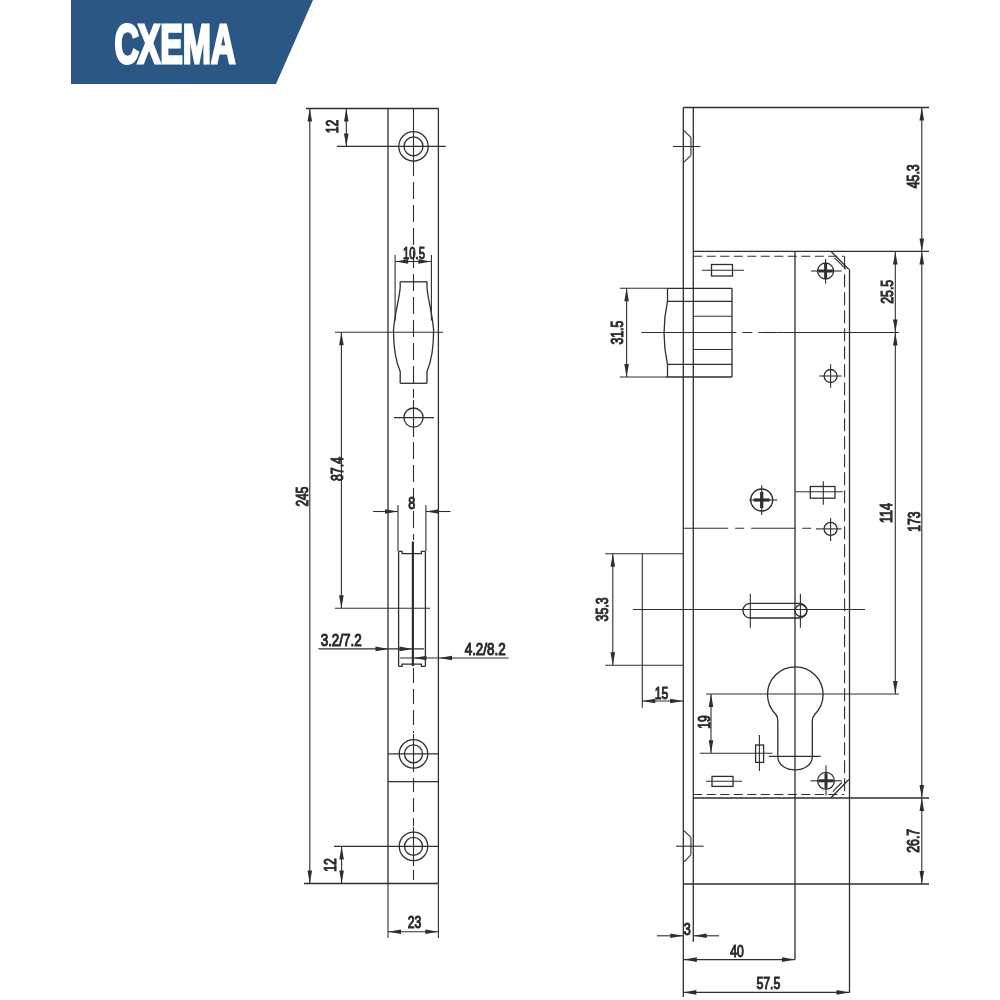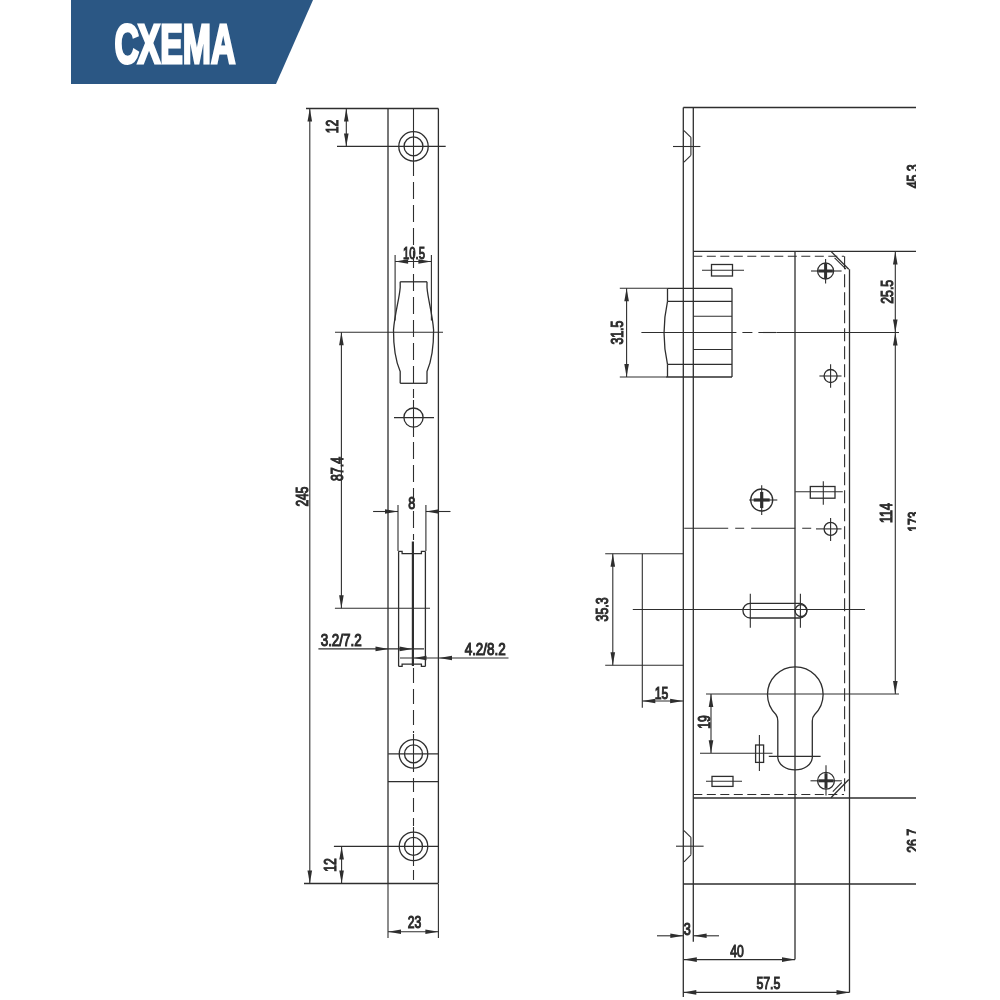--- a/index.html
+++ b/index.html
@@ -1,16 +1,16 @@
 <!DOCTYPE html>
 <html><head>
 <meta charset="utf-8">
 <style>
 html,body{margin:0;padding:0;background:#fff;}
-#page{position:relative;width:916px;height:1000px;background:#fff;overflow:hidden;}
+#page{position:relative;width:916px;height:1000px;background:#fff;overflow:hidden;padding-left:16px;}
 svg{position:absolute;left:0;top:0;}
 text{font-family:"Liberation Sans",sans-serif;fill:#1f1f1f;}
 .d{font-size:16px;}
 </style>
 </head>
 <body>
 <div id="page">
 <svg width="1000" height="1000" viewBox="0 0 1000 1000">
 <g stroke="#2e2e2e" stroke-width="1.3" fill="none" stroke-linecap="butt">
 

